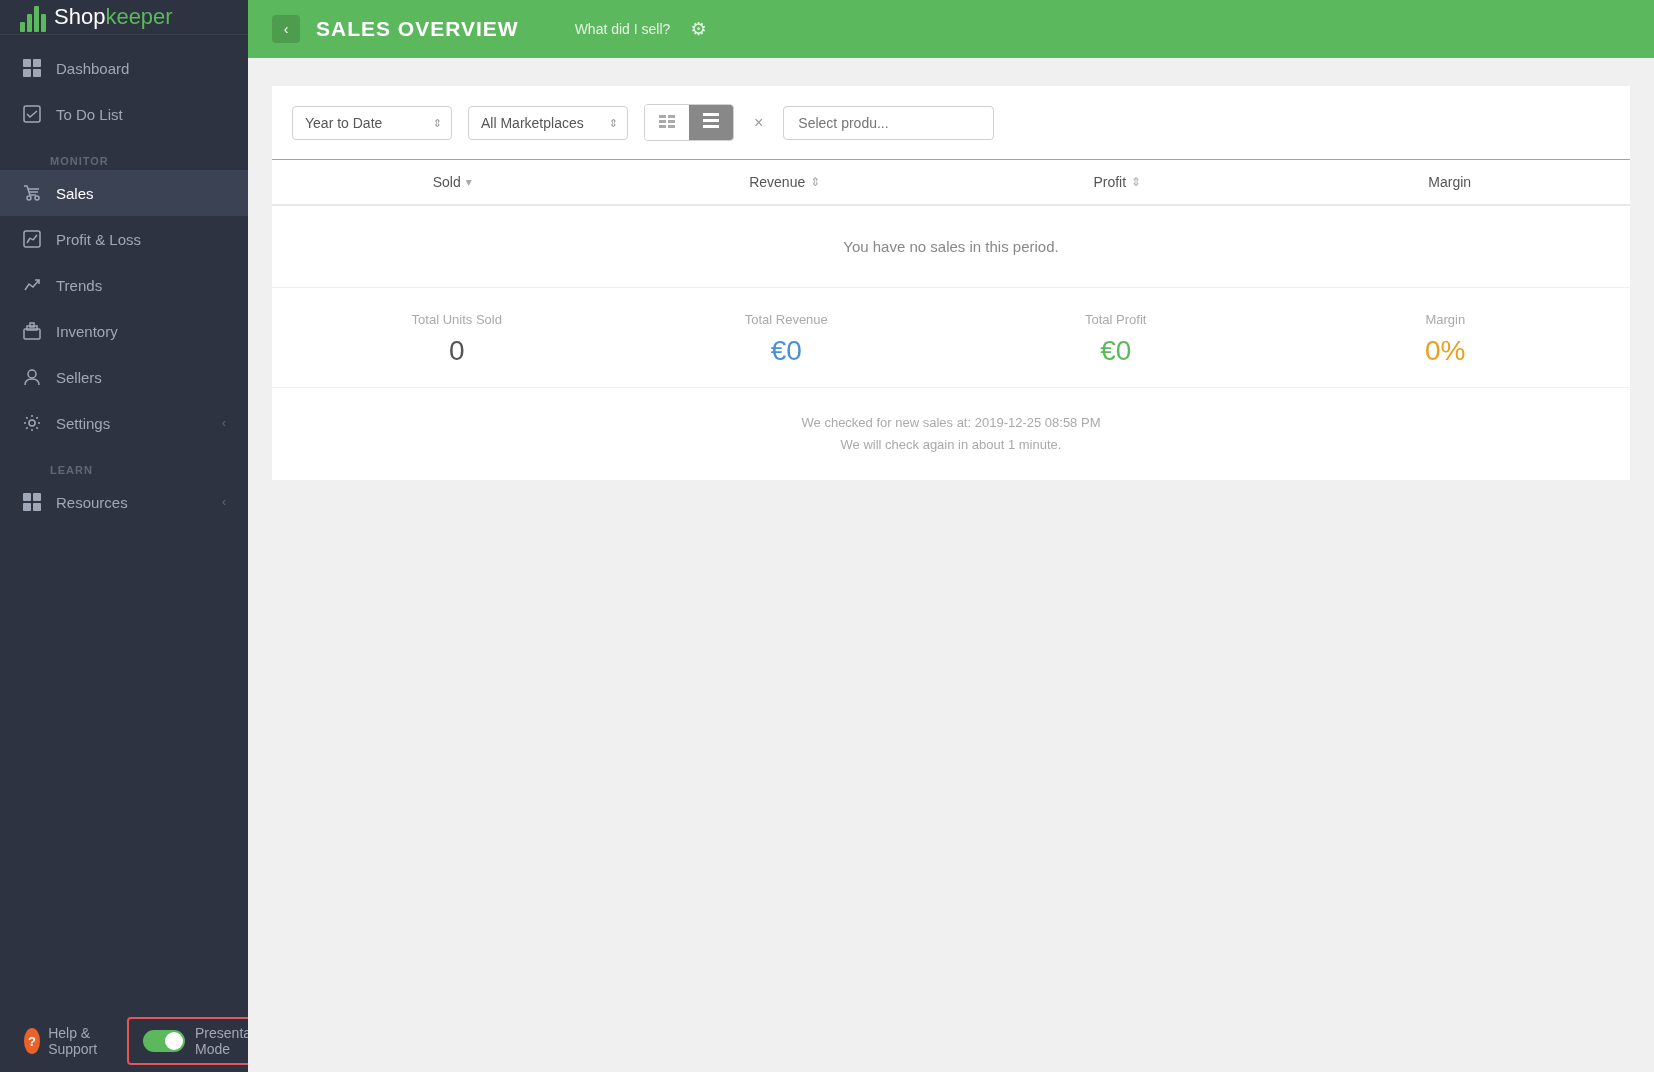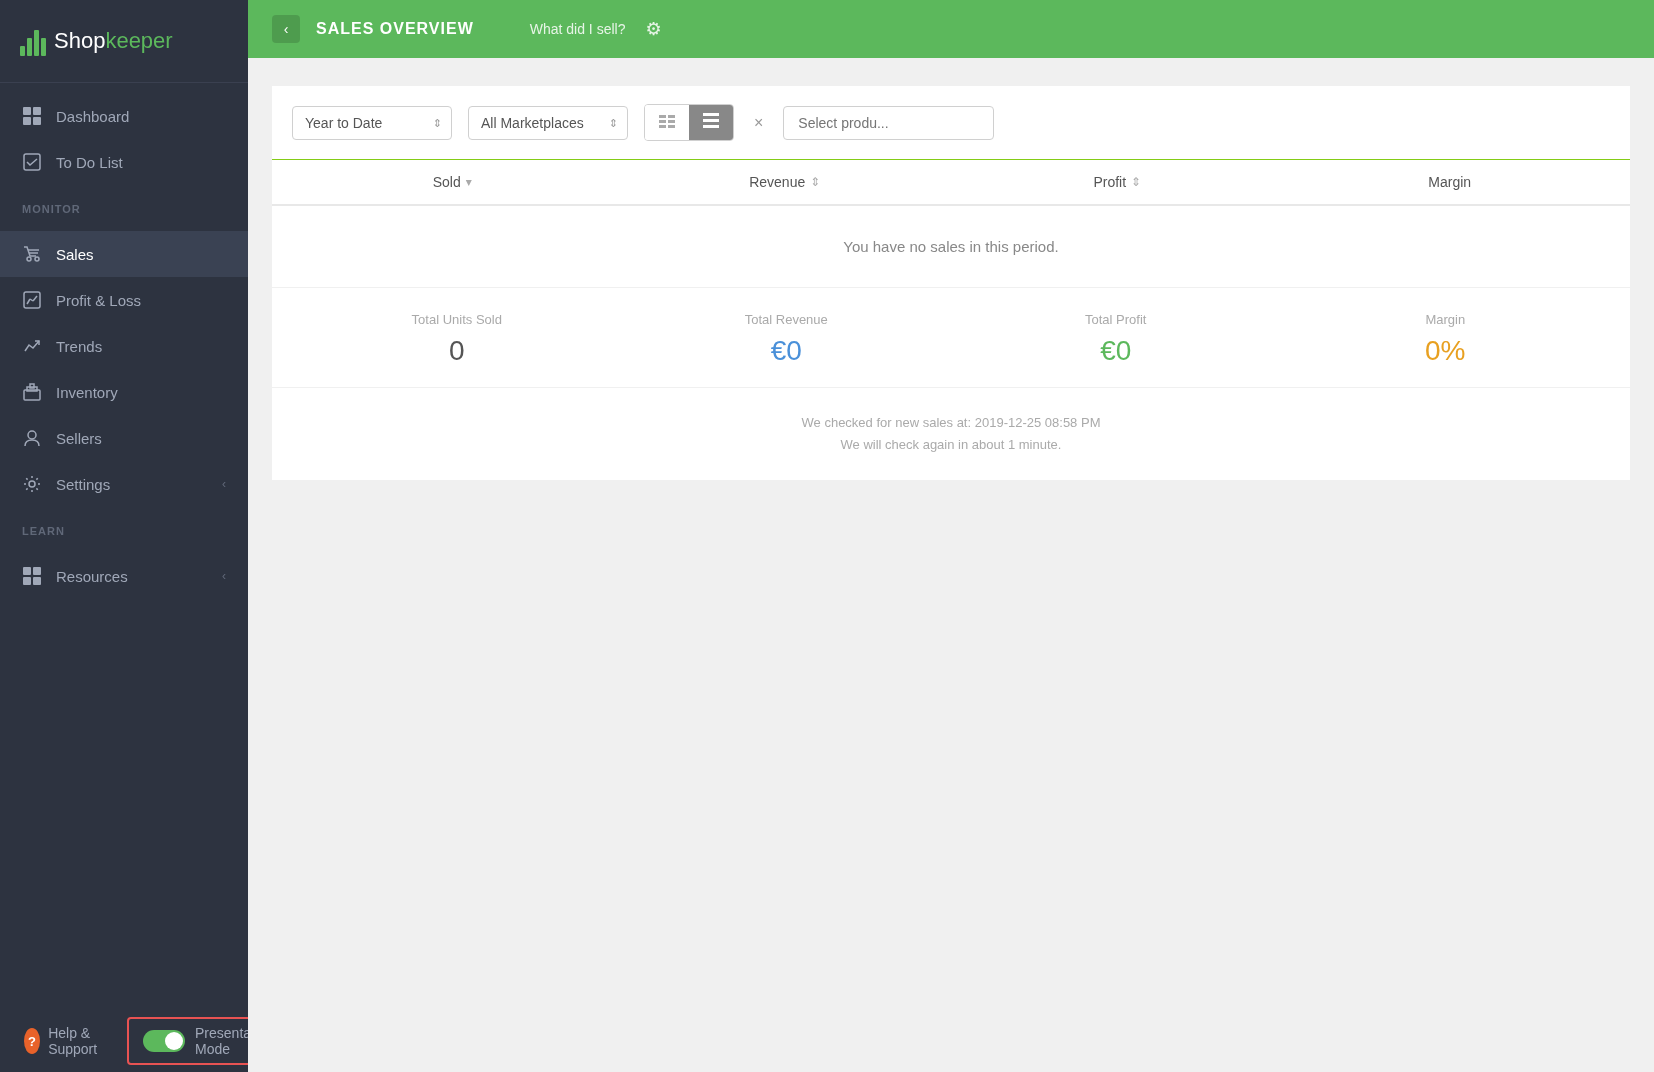--- a/index.html
+++ b/index.html
@@ -10,21 +10,21 @@
       width: 248px;
       min-width: 248px;
       background: #2d3340;
       color: #a0a8b8;
       display: flex;
       flex-direction: column;
       height: 100%;
     }
 
     .sidebar-logo {
-      padding: 26px 20px;
+      padding: 2px 20px;
       display: flex;
       align-items: center;
       gap: 8px;
       border-bottom: 1px solid #3a4050;
     }
 
     .logo-icon {
       display: flex;
       align-items: center;
       gap: 3px;
@@ -52,26 +52,27 @@
       width: 20px;
       height: 20px;
       display: flex;
       align-items: center;
       justify-content: center;
       font-size: 16px;
       flex-shrink: 0;
     }
 
     .sidebar-section-label {
-      padding: 18px 22px 16px;
+      padding: 18px 22px 3px;
       font-size: 11px;
       font-weight: 600;
       letter-spacing: 1px;
       color: #606878;
       text-transform: uppercase;
+      margin-left: 28px;
     }
 
     .sidebar-item .chevron {
       margin-left: auto;
       font-size: 12px;
       color: #606878;
     }
 
     
     .main {
@@ -101,21 +102,21 @@
       display: flex;
       align-items: center;
       justify-content: center;
       cursor: pointer;
       color: #fff;
       font-size: 14px;
     }
 
     .topbar-title {
       color: #ffffff;
-      font-size: 16px;
+      font-size: 21px;
       font-weight: 700;
       letter-spacing: 1px;
       text-transform: uppercase;
       text-align: center;
     }
 
     .topbar-subtitle {
       color: rgba(255,255,255,0.85);
       font-size: 14px;
       font-weight: 400;

